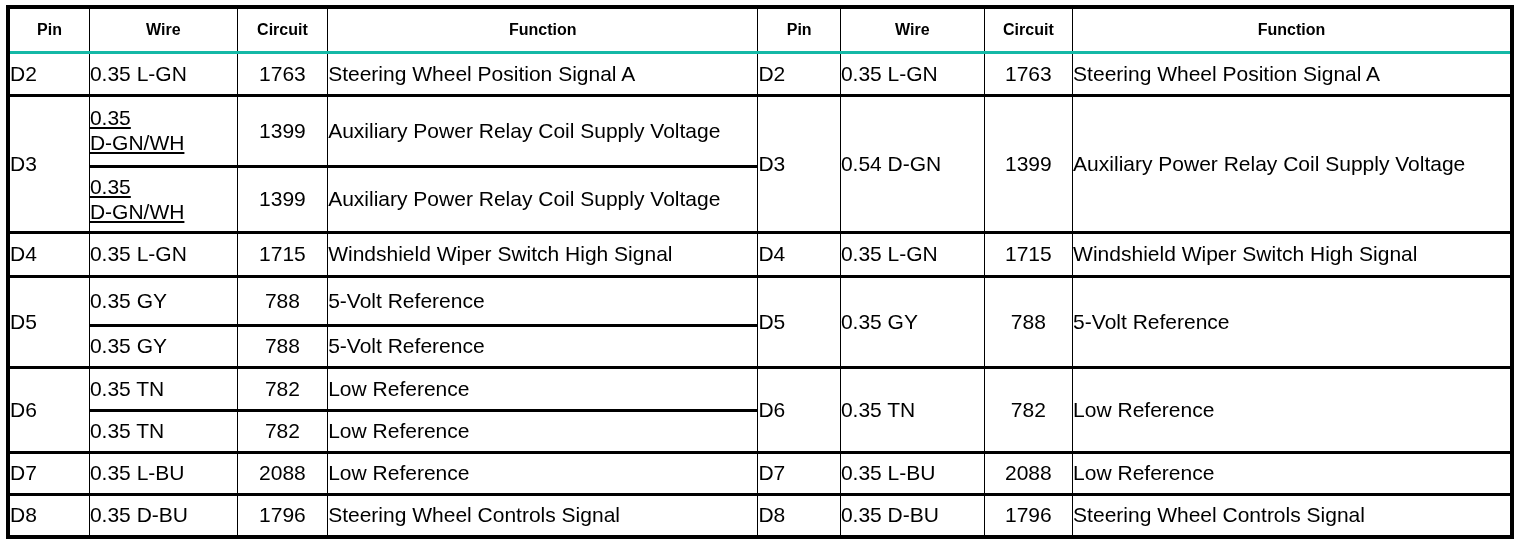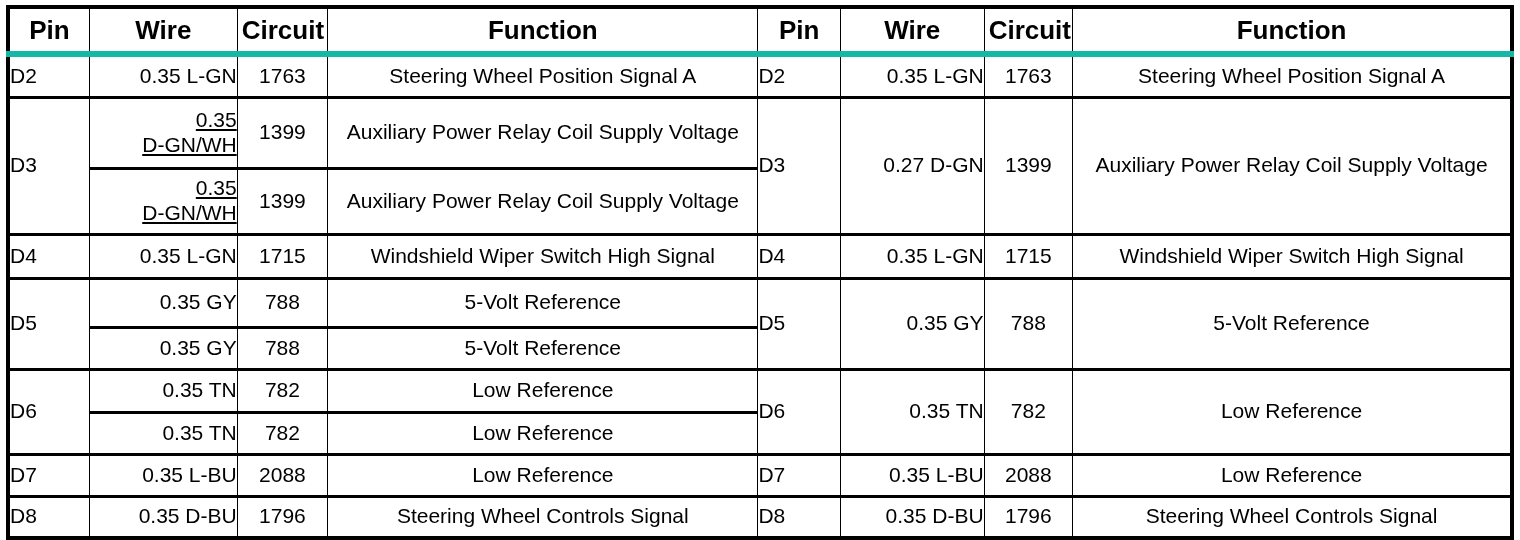--- a/index.html
+++ b/index.html
@@ -41,22 +41,22 @@
     color: #000;
     background: #fff;
     vertical-align: middle;
     font-weight: normal;
   }
 
   
   tr.head th {
     font-weight: bold;
     text-align: center;
-    font-size: 26px;
-    border-bottom: 6px solid #14b8a6;
+    font-size: 16px;
+    border-bottom: 3px solid #14b8a6;
     height: 42px;
     padding: 0 4px;
   }
 
   
   col.c-pin      { width: 81px; }
   col.c-wire     { width: 147px; }
   col.c-circ     { width: 90px; }
   col.c-func     { width: 428px; }
   
@@ -68,29 +68,29 @@
   
   td.split-left, th.split-left {
     border-right: 3px solid #000;
   }
 
   td.cell-pin, th.cell-pin {
     text-align: left;
     padding: 0 2px;
   }
   td.cell-wire {
-    text-align: right;
+    text-align: left;
     padding: 0 4px;
   }
   td.cell-circ {
     text-align: center;
     padding: 0 3px;
   }
   td.cell-func {
-    text-align: center;
+    text-align: left;
     padding: 0 5px;
   }
 
   
   tr.group-top > td,
   tr.group-top > th { border-top: 3px solid #000; }
 
   .sub { font-size: 21px; text-decoration: underline; }
 </style>
 </head>
@@ -136,21 +136,21 @@
       <tr class="group-top" style="height:71px">
         <td class="cell-pin" rowspan="2">D3</td>
         <td class="cell-wire">
           <div class="sub">0.35</div>
           <div class="sub">D-GN/WH</div>
         </td>
         <td class="cell-circ">1399</td>
         <td class="cell-func split-left">Auxiliary Power Relay Coil Supply Voltage</td>
 
         <td class="cell-pin" rowspan="2">D3</td>
-        <td class="cell-wire" rowspan="2">0.27 D-GN</td>
+        <td class="cell-wire" rowspan="2">0.54 D-GN</td>
         <td class="cell-circ" rowspan="2">1399</td>
         <td class="cell-func" rowspan="2">Auxiliary Power Relay Coil Supply Voltage</td>
       </tr>
       <tr style="height:66px">
         <td class="cell-wire" style="border-top:3px solid #000">
           <div class="sub">0.35</div>
           <div class="sub">D-GN/WH</div>
         </td>
         <td class="cell-circ" style="border-top:3px solid #000">1399</td>
         <td class="cell-func split-left" style="border-top:3px solid #000">Auxiliary Power Relay Coil Supply Voltage</td>

